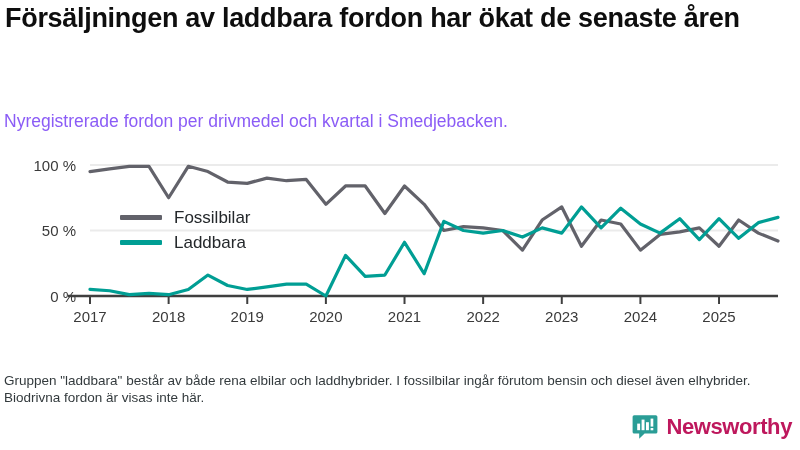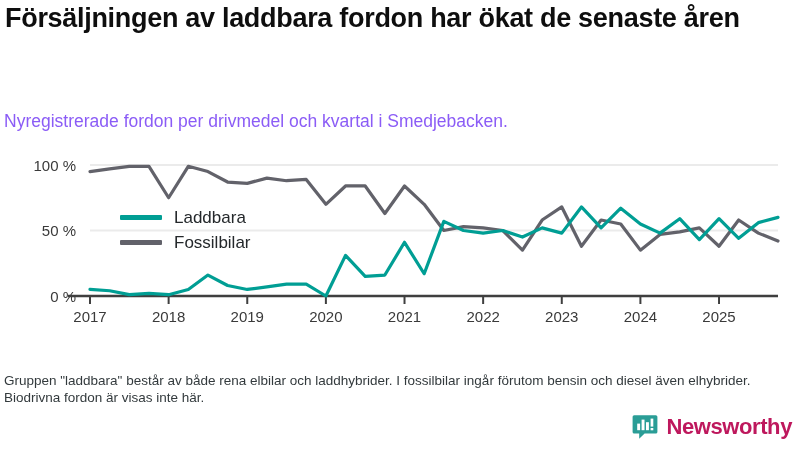--- a/index.html
+++ b/index.html
@@ -150,26 +150,26 @@
         <text x="640.4" y="172" class="x-tick-text">2024</text>
         <line x1="719.0285714285714" x2="719.0285714285714" y1="146" y2="154" stroke="#3f3f3f" stroke-width="2"></line>
         <text x="719.0285714285714" y="172" class="x-tick-text">2025</text>
         <polyline points="90,21.550000000000004 109.65714285714286,18.930000000000003 129.31428571428572,16.310000000000002 148.9714285714286,16.310000000000002 168.62857142857143,47.75 188.28571428571428,16.310000000000002 207.94285714285715,21.550000000000004 227.6,32.03 247.25714285714284,33.34 266.9142857142857,28.099999999999998 286.57142857142856,30.72 306.2285714285714,29.409999999999997 325.8857142857143,54.300000000000004 345.54285714285714,35.96000000000001 365.2,35.96000000000001 384.85714285714283,63.47 404.5142857142857,35.96000000000001 424.1714285714286,54.300000000000004 443.8285714285714,80.5 463.48571428571427,76.57 483.1428571428571,77.88 502.8,80.5 522.4571428571428,100.15 542.1142857142856,70.02000000000001 561.7714285714286,56.919999999999995 581.4285714285714,96.22 601.0857142857143,70.02000000000001 620.7428571428571,73.94999999999999 640.4,100.15 660.0571428571429,84.43 679.7142857142857,81.81 699.3714285714285,77.88 719.0285714285714,96.22 738.6857142857143,70.02000000000001 758.3428571428572,83.12 778,90.98" fill="none" stroke="#62626a" stroke-width="3.2" stroke-linejoin="round" stroke-linecap="round"></polyline>
         <polyline points="90,139.45 109.65714285714286,140.76 129.31428571428572,144.69 148.9714285714286,143.38 168.62857142857143,144.69 188.28571428571428,139.45 207.94285714285715,125.03999999999999 227.6,135.52 247.25714285714284,139.45 266.9142857142857,136.82999999999998 286.57142857142856,134.21 306.2285714285714,134.21 325.8857142857143,146 345.54285714285714,105.38999999999999 365.2,126.35 384.85714285714283,125.03999999999999 404.5142857142857,92.29 424.1714285714286,123.72999999999999 443.8285714285714,71.33000000000001 463.48571428571427,80.5 483.1428571428571,83.12 502.8,80.5 522.4571428571428,87.05000000000001 542.1142857142856,77.88 561.7714285714286,83.12 581.4285714285714,56.919999999999995 601.0857142857143,77.88 620.7428571428571,58.23 640.4,73.94999999999999 660.0571428571429,83.12 679.7142857142857,68.71000000000001 699.3714285714285,89.67 719.0285714285714,68.71000000000001 738.6857142857143,88.36000000000001 758.3428571428572,72.63999999999999 778,67.4" fill="none" stroke="#009e94" stroke-width="3.2" stroke-linejoin="round" stroke-linecap="round"></polyline>
       </svg>
   </div>
 
   <div class="legend">
     <div class="legend-row">
+      <div class="legend-swatch" id="sw0" style="background: rgb(98, 98, 106);"></div>
+      <div class="legend-label">Fossilbilar</div>
+    </div>
+    <div class="legend-row">
       <div class="legend-swatch" id="sw1" style="background: rgb(0, 158, 148);"></div>
       <div class="legend-label">Laddbara</div>
-    </div>
-    <div class="legend-row">
-      <div class="legend-swatch" id="sw0" style="background: rgb(98, 98, 106);"></div>
-      <div class="legend-label">Fossilbilar</div>
     </div>
   </div>
 
   <div class="footnote">Gruppen "laddbara" består av både rena elbilar och laddhybrider. I fossilbilar ingår förutom bensin och diesel även elhybrider. Biodrivna fordon är visas inte här.</div>
 
   <div class="logo">
     <svg class="logo-mark" viewBox="0 0 26 26">
       <path id="logo-bubble" d="M2.2 1.2 h21.6 a1.6 1.6 0 0 1 1.6 1.6 v15.2 a1.6 1.6 0 0 1 -1.6 1.6 h-11.2 l-5.4 5.2 v-5.2 h-5 a1.6 1.6 0 0 1 -1.6 -1.6 v-15.2 a1.6 1.6 0 0 1 1.6 -1.6 z" fill="#2a9d96"></path>
       <rect x="5.2" y="9.6" width="2.9" height="6.6" fill="#ffffff"></rect>
       <rect x="9.6" y="5.6" width="2.9" height="10.6" fill="#ffffff"></rect>

